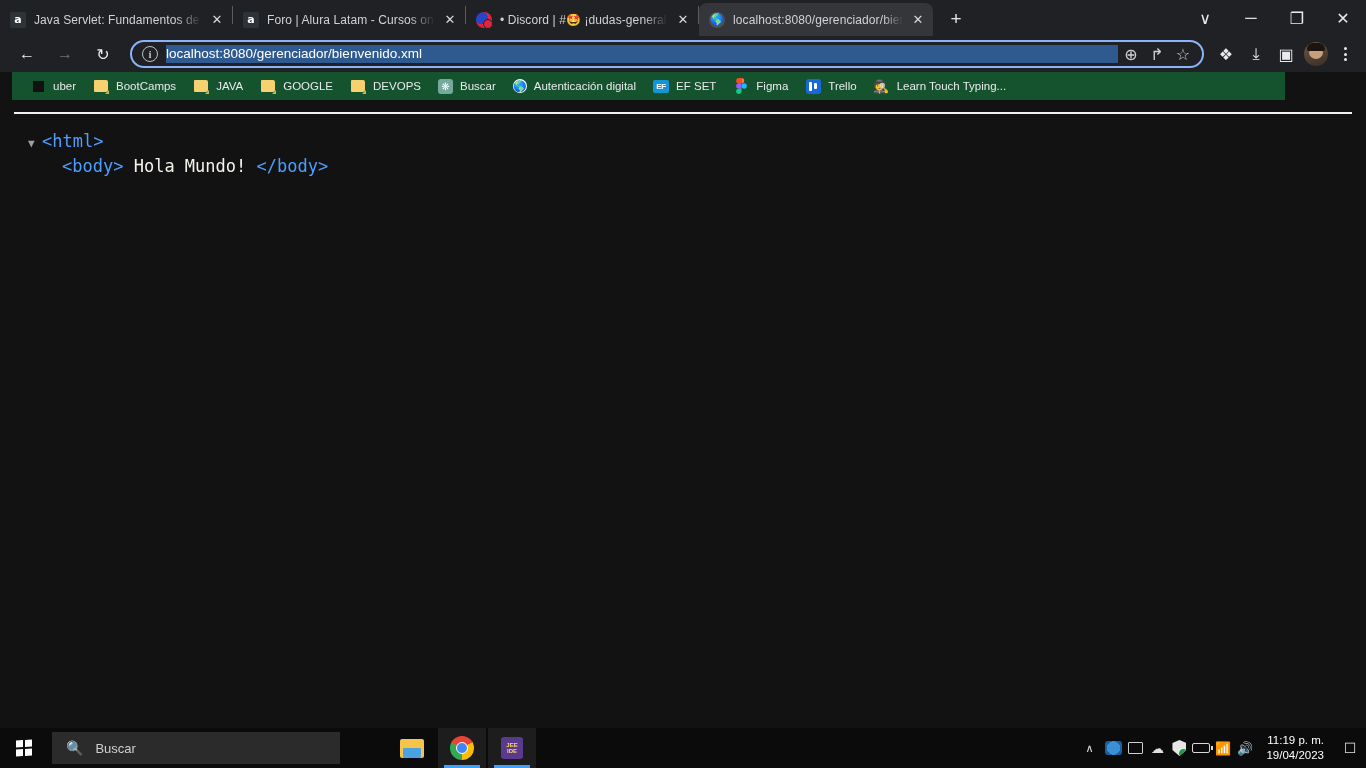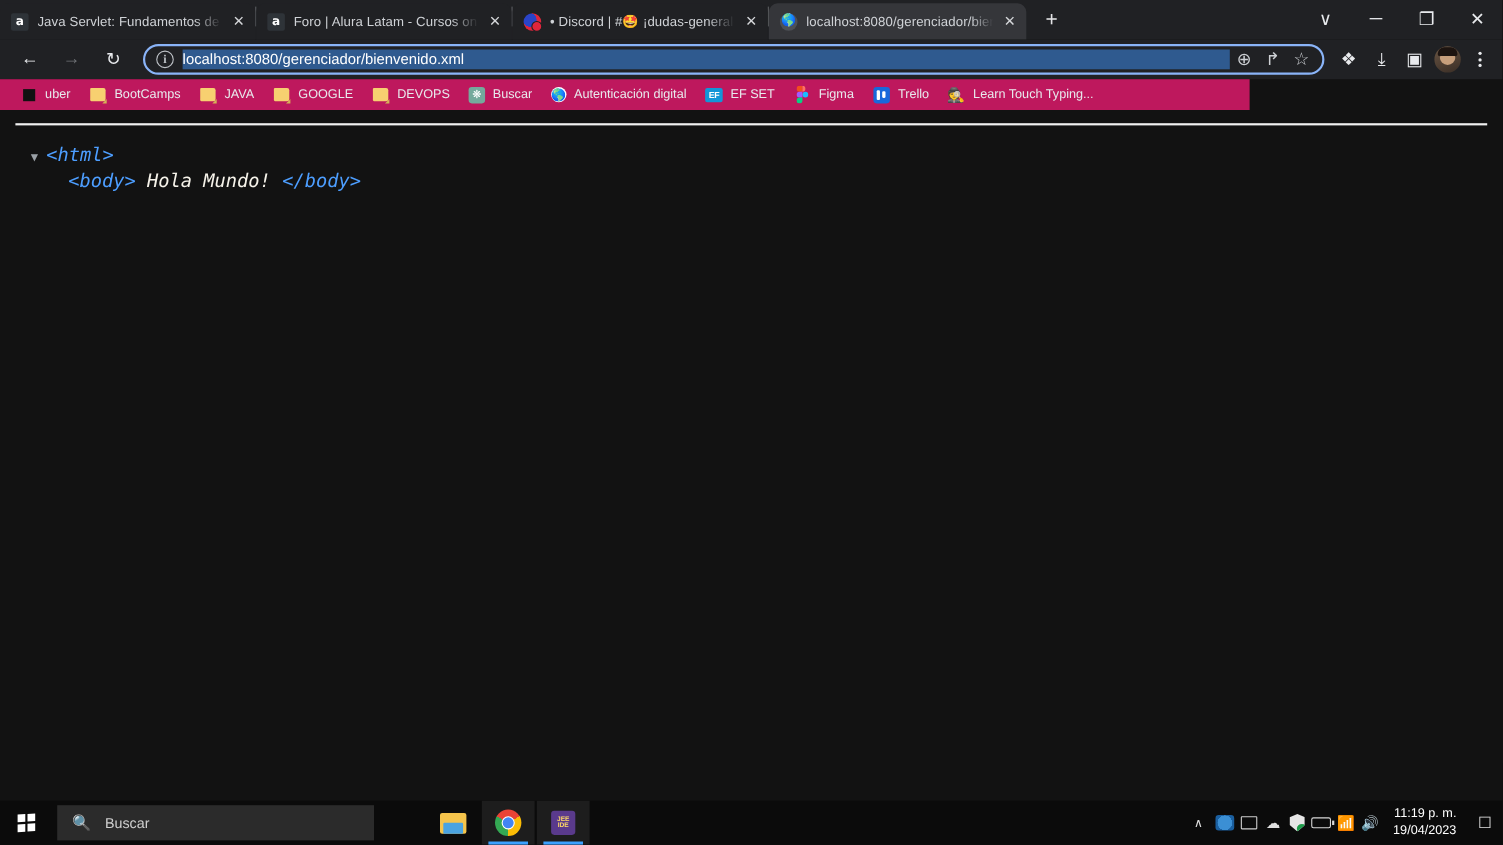--- a/index.html
+++ b/index.html
@@ -148,23 +148,23 @@
   }
   .kebab {
     width: 26px; height: 30px; flex: 0 0 auto;
     display: flex; flex-direction: column; align-items: center; justify-content: center;
     gap: 2.5px;
   }
   .kebab i { width: 3px; height: 3px; border-radius: 50%; background: #e8eaed; display:block; }
 
   
   .bookmarks {
-    position: absolute; top: 72px; left: 0;
-    width: 1136px; height: 28px;
-    background: #be185d;
+    position: absolute; top: 72px; left: 12px;
+    width: 1273px; height: 28px;
+    background: #14532d;
     display: flex; align-items: center;
     padding-left: 10px;
   }
   .bm {
     display: flex; align-items: center;
     height: 24px; padding: 0 8px; margin-right: 1px;
     color: #e8eaed; font-size: 11.5px; white-space: nowrap;
     border-radius: 4px;
   }
   .bm-ico {
@@ -214,21 +214,20 @@
   .xml-hr {
     height: 2px; background: #f1f1f1;
     margin: 12px 14px 0 14px;
   }
   .xml-tree {
     font-family: "DejaVu Sans Mono", monospace;
     font-size: 17px;
     line-height: 23px;
     padding: 16px 0 0 14px;
     color: #e8e8e8;
-    font-style: italic;
   }
   .tree-line { white-space: pre; }
   .caret {
     display: inline-block; width: 14px;
     color: #9aa0a6; font-size: 11px;
   }
   .tag { color: #4d9eff; }
   .txt { color: #f6f3ea; }
   .indent1 { padding-left: 20px; }
   .indent0 { padding-left: 14px; }

